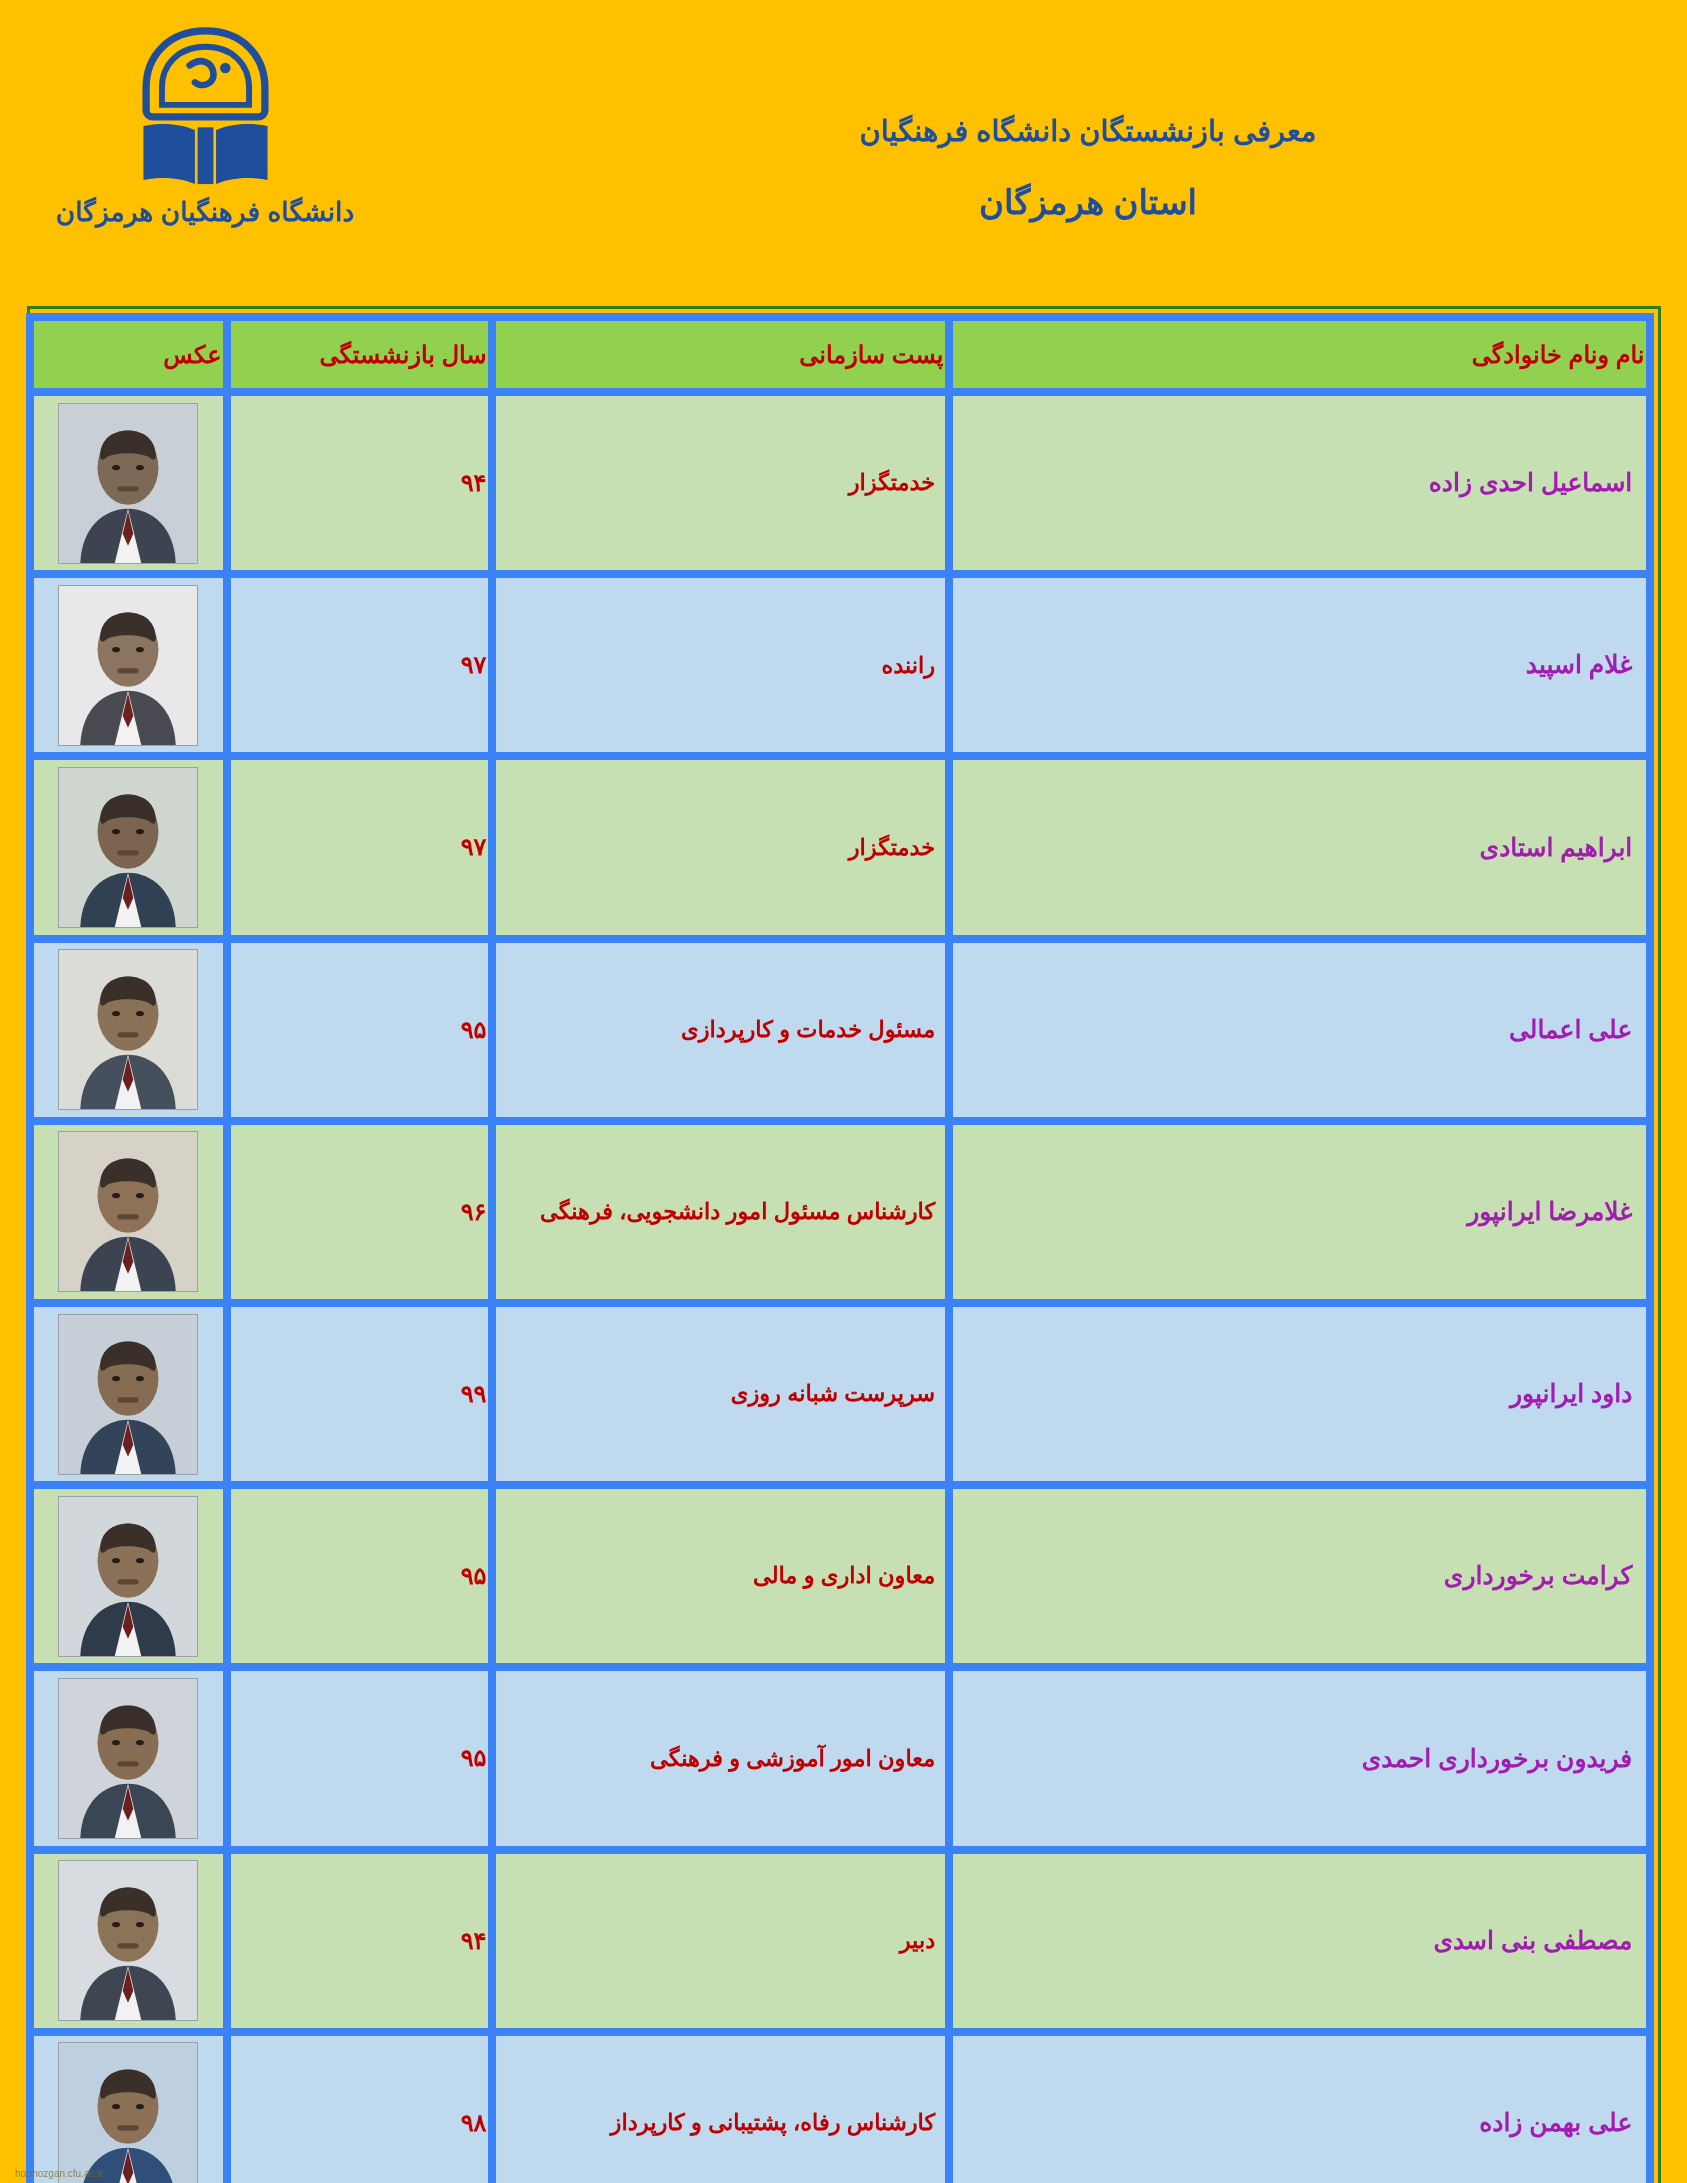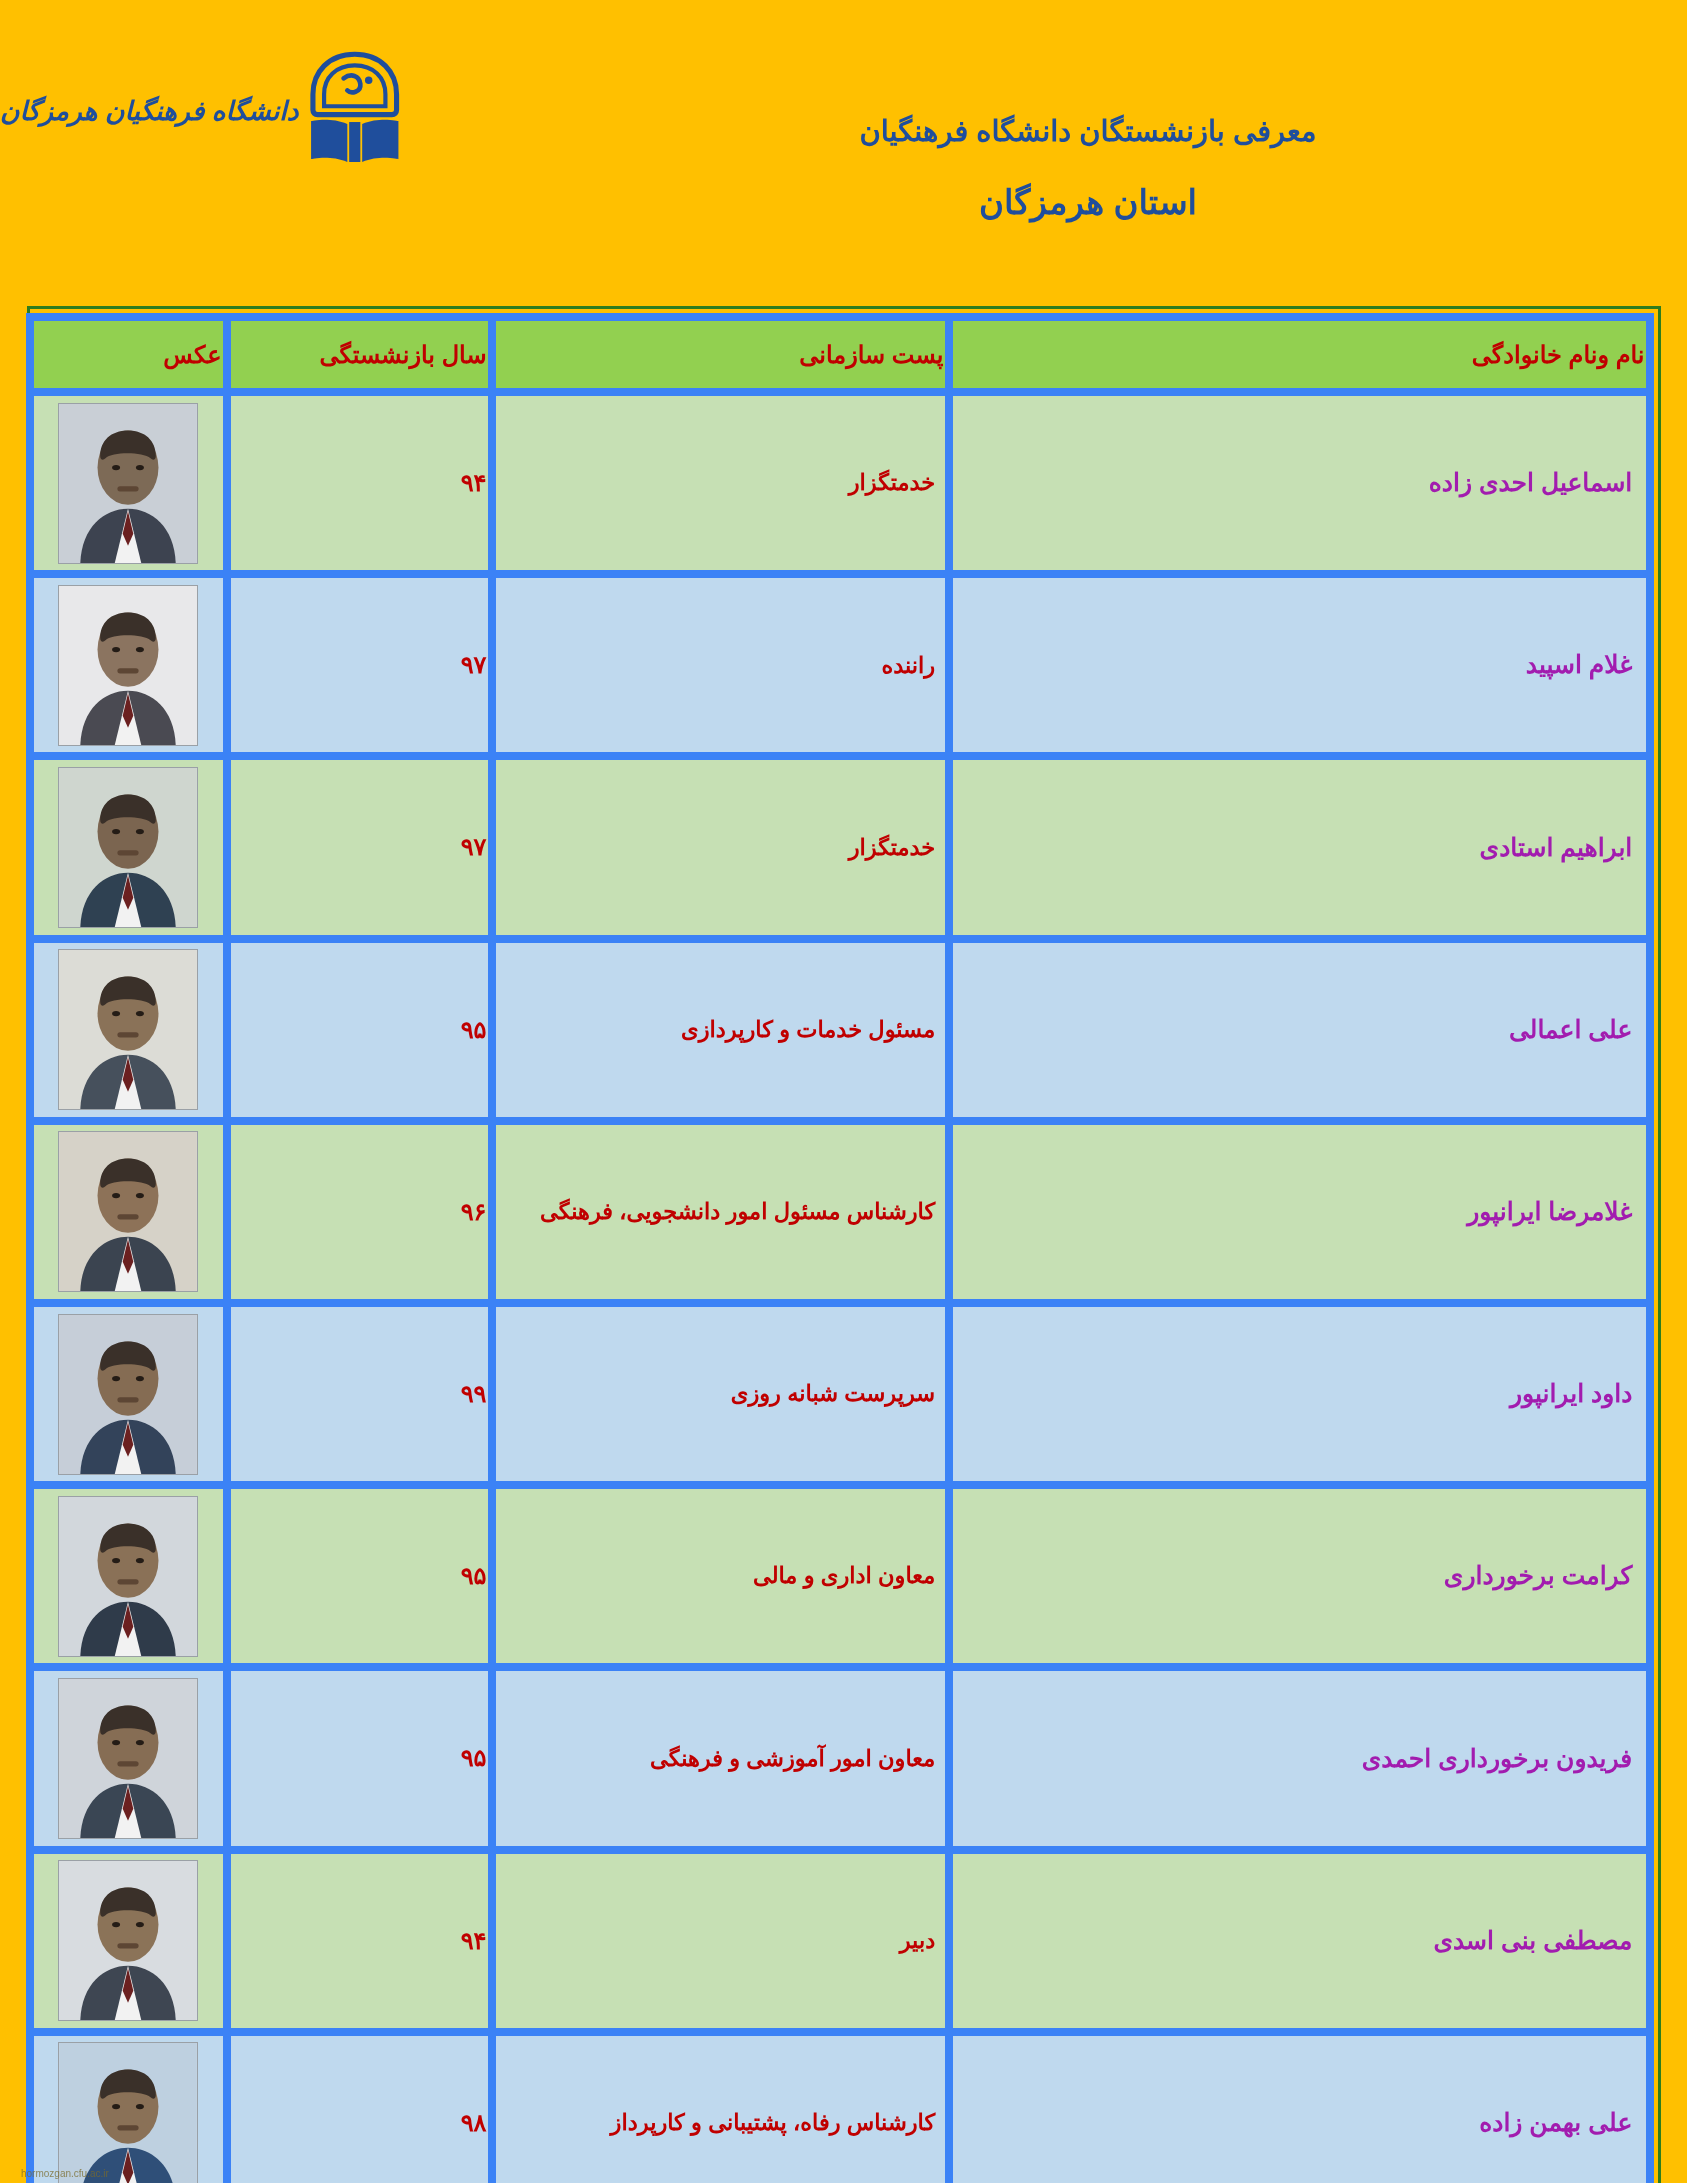--- a/index.html
+++ b/index.html
@@ -28,23 +28,22 @@
     height: 301px;
     display: flex;
     flex-direction: row-reverse;
     align-items: flex-start;
   }
 
   .brand {
     width: 410px;
     padding-top: 26.5px;
     display: flex;
-    flex-direction: row;
+    flex-direction: column;
     align-items: center;
-    font-style: italic;
   }
   .brand-logo {
     width: 159px;
     height: 165px;
     display: block;
   }
   .brand-name {
     margin-top: 4px;
     font-size: 26.5px;
     font-weight: bold;
@@ -145,21 +144,21 @@
     display: block;
     border: 0.7px solid #9aa0a6;
     background: #dfe6ec;
   }
 
   tbody tr { height: 147px; }
 
   
   .watermark {
     position: absolute;
-    left: 21px;
+    left: 15px;
     bottom: 4px;
     font-size: 10px;
     color: #7a6a2a;
     opacity: .75;
     text-align: center;
   }
 </style>
 </head>
 <body>
 

